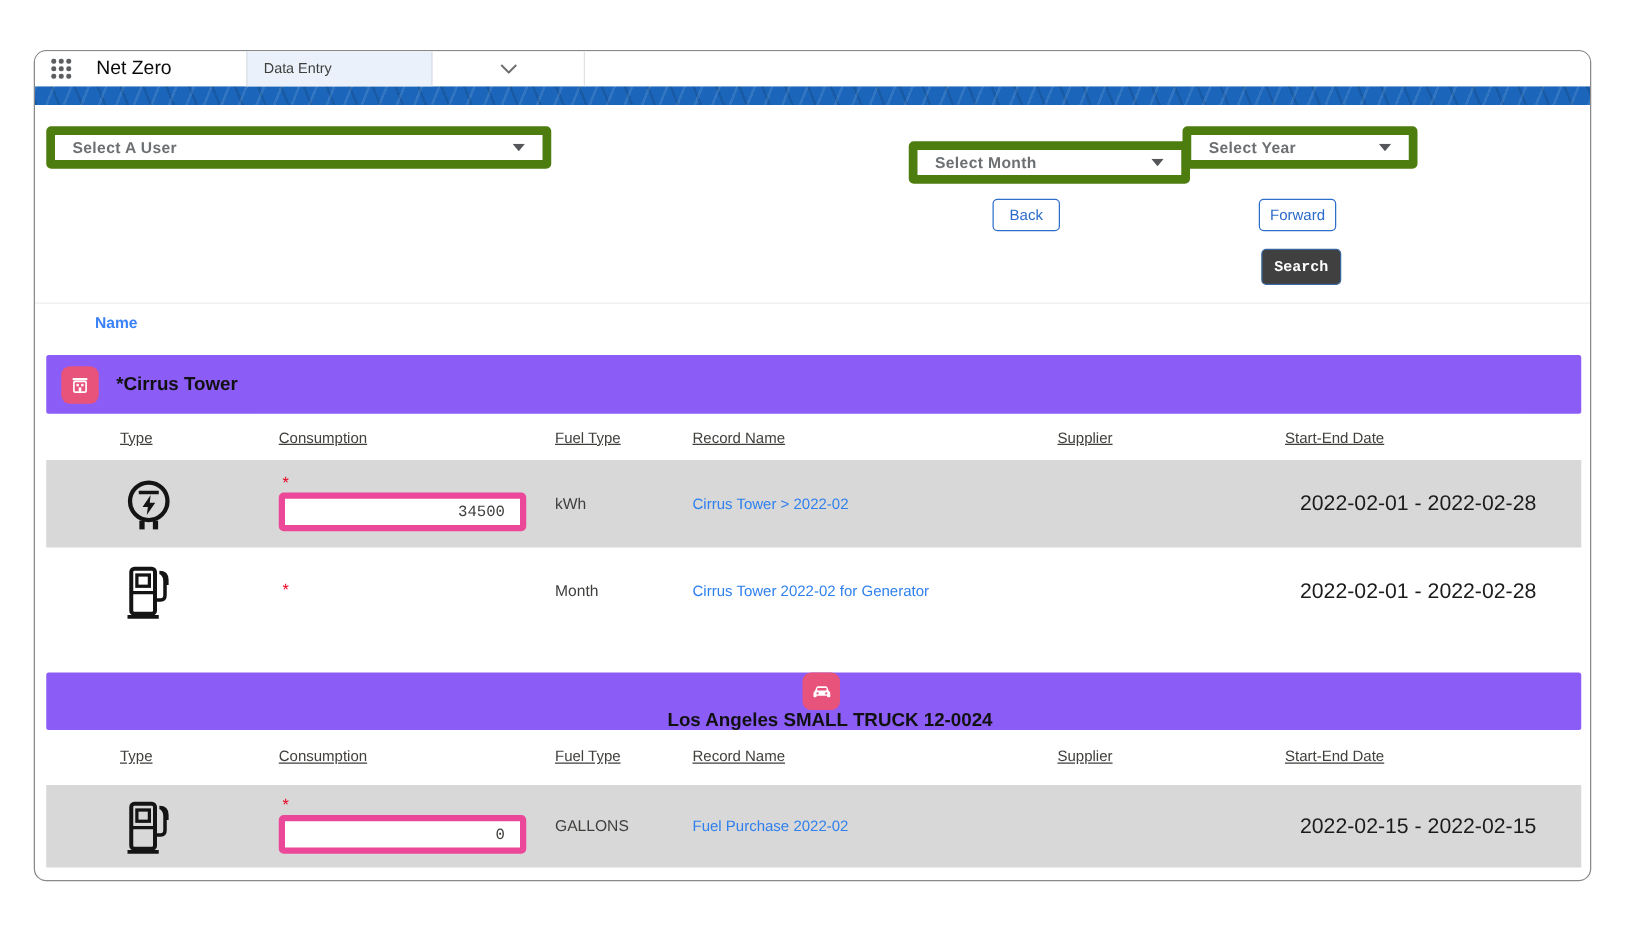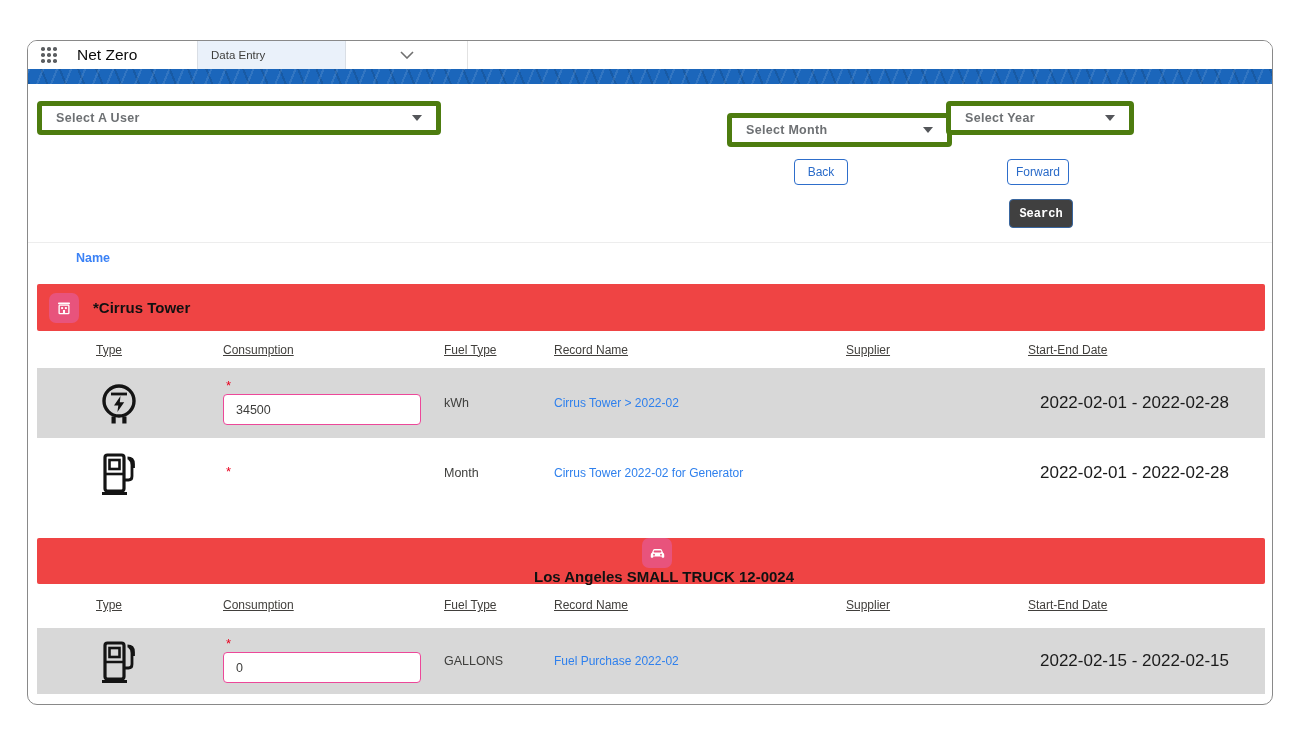--- a/index.html
+++ b/index.html
@@ -21,21 +21,21 @@
   .tab-dd { position:absolute; left:318px; top:0; height:28px; width:122px;
             border-right:1px solid #e2e2e2; display:flex; align-items:center; justify-content:center; cursor:pointer; }
 
   
   .band { height:15px; background-color:#1b66bb;
           background-image:
             repeating-linear-gradient(112deg, rgba(255,255,255,0.10) 0 2px, rgba(255,255,255,0) 2px 13px),
             repeating-linear-gradient(68deg, rgba(0,0,0,0.12) 0 2px, rgba(0,0,0,0) 2px 17px); }
 
   
-  .combobox { position:absolute; height:34px; background:#fff; border:5px solid #4d7c0f; border-radius:4px;
+  .combobox { position:absolute; height:34px; background:#fff; border:7px solid #4d7c0f; border-radius:4px;
               display:flex; align-items:center; padding:0 14px; cursor:pointer; }
   .combobox .lbl { font-size:12.5px; font-weight:600; color:#6d7073; letter-spacing:.3px; }
   .combobox .tri { margin-left:auto; }
   .cb-user  { left:9px;   top:60px;  width:404px; }
   .cb-month { left:699px; top:72px;  width:225px;justify-content:flex-end; }
   .cb-year  { left:918px; top:60px;  width:188px; }
 
   .btn-outline { position:absolute; background:#fff; border:1px solid #2e6ecb; border-radius:4px;
                  color:#2a6bc9; font-size:12px; display:flex; align-items:center; justify-content:center; cursor:pointer;
                  font-family:"Liberation Sans",sans-serif; }
@@ -43,38 +43,38 @@
   .btn-forward { left:979px; top:118px; width:62px; height:26px; }
   .btn-search  { position:absolute; left:981px; top:158px; width:64px; height:29px;
                  background:#404040; border:1px solid #39669f; border-radius:4px; color:#fff;
                  font-size:12px; font-weight:700; display:flex; align-items:center; justify-content:center; cursor:pointer;
                  font-family:Liberation Mono, monospace; }
 
   
   .table-topline { position:absolute; left:0; top:201px; width:100%; height:1px; background:#ededed; }
   .name-header { position:absolute; left:48px; top:210px; font-size:12.5px; font-weight:700; color:#3b82f6; }
 
-  .bar { position:absolute; left:9px; width:1228px; background:#ef4444; border-radius:2px;
+  .bar { position:absolute; left:9px; width:1228px; background:#8b5cf6; border-radius:2px;
          display:flex; align-items:center; padding-left:12px; }
   .sec-icon { width:30px; height:30px; border-radius:7px; background:#e8537c;
               display:flex; align-items:center; justify-content:center; flex:0 0 30px; }
   .sec-title { margin-left:14px; font-size:15px; font-weight:700; color:#111; }
 
   .grid { position:absolute; left:9px; width:1228px; display:grid;
           grid-template-columns:186px 221px 110px 292px 182px 237px; align-items:center; }
   .hcell { font-size:12px; color:#413f3c; text-decoration:underline; cursor:pointer; }
   .h-type { padding-left:59px; }
   .row { }
   .row.grey { background:#d8d8d8; }
   .cell { font-size:12.5px; color:#3e3e3c; }
   .type-cell { padding-left:62px; align-self:center; line-height:0; }
   .cons-cell { align-self:stretch; display:flex; flex-direction:column; justify-content:center; }
   .req { color:#e8001e; font-size:13px; line-height:9px; margin:0 0 4px 3px; }
-  .cons-input { width:198px; height:31px; border:1px solid #ec4899; border-radius:4px; background:#fff;
-                padding:0 12px; font-size:12.5px; color:#3e3e3c; font-family:Liberation Sans, sans-serif; outline:none; }
+  .cons-input { width:198px; height:31px; border:5px solid #ec4899; border-radius:4px; background:#fff;
+                padding:0 12px; font-size:12.5px; color:#3e3e3c; font-family:Liberation Mono, monospace; outline:none;text-align:right; }
   .link { color:#2f80ed; font-size:12px; text-decoration:none; cursor:pointer; }
   .date-cell { text-align:center; padding-right:24px; font-size:17px; color:#1b1b1b; }
 </style>
 </head>
 <body>
 
 <div class="window">
 
   <div class="appbar">
     <div class="waffle">

